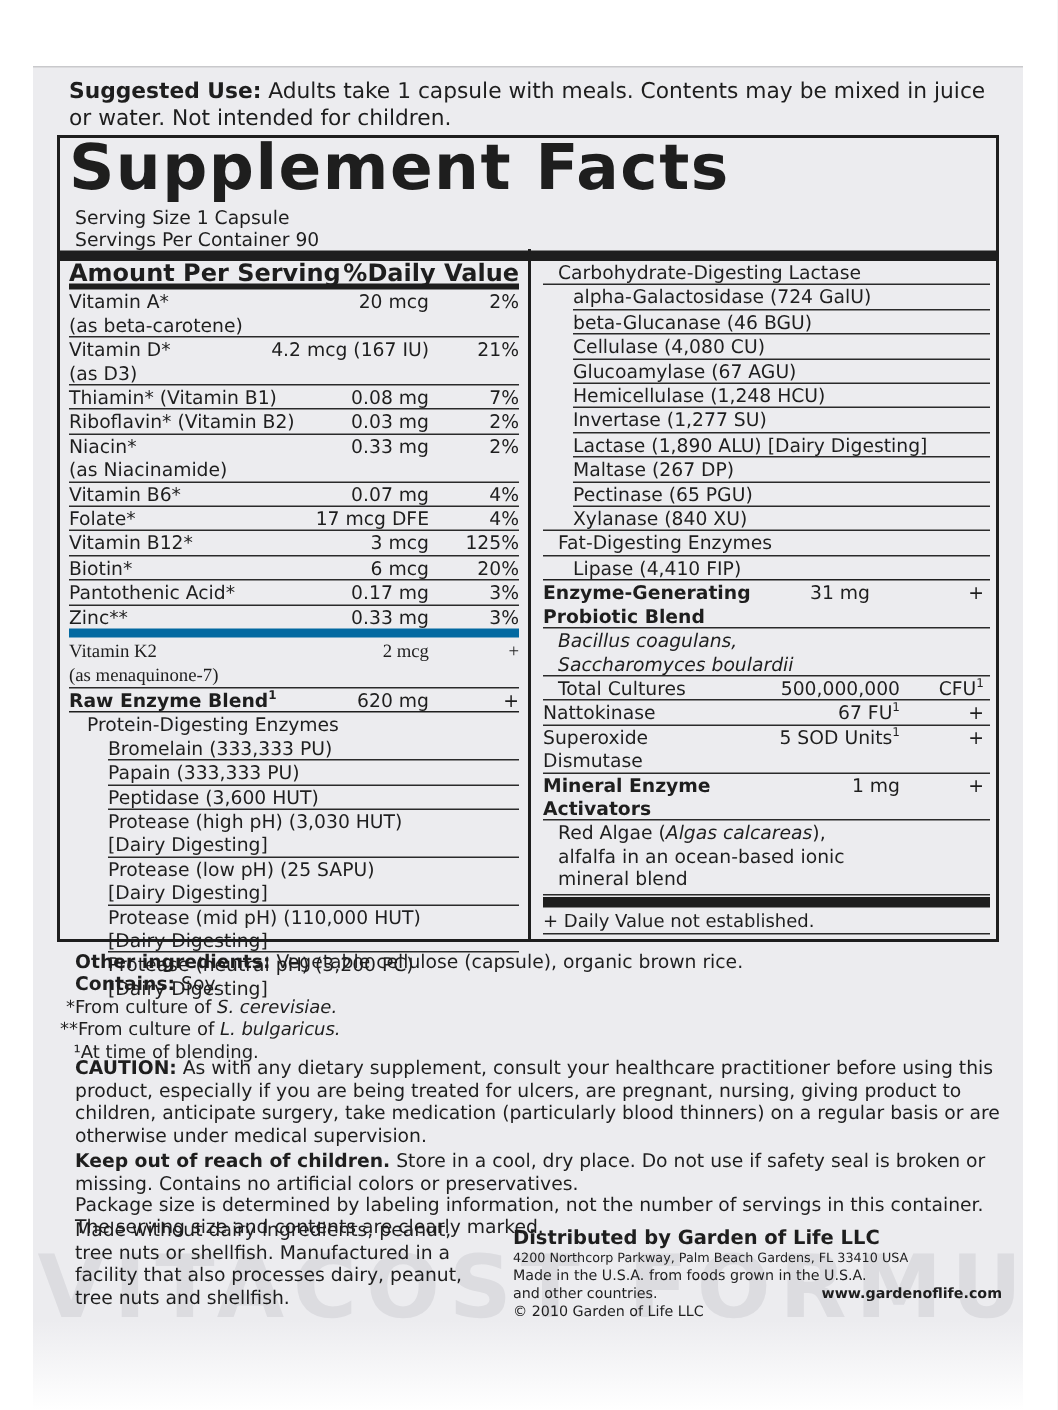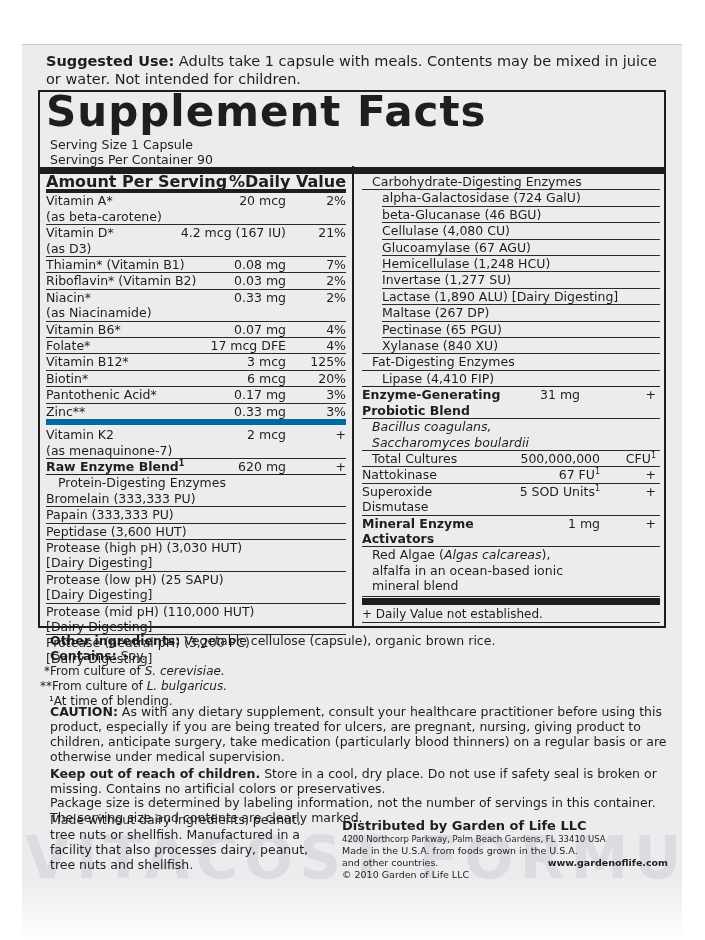--- a/index.html
+++ b/index.html
@@ -42,21 +42,21 @@
   .col-right { position:absolute; left:362px; top:174px; width:298px; }
   .vdiv { position:absolute; left:352px; top:166px; width:1.5px; height:460px; background:#1e1e1e; }
 
   .row { position:relative; font-size:12.5px; line-height:15.4px; border-bottom:1px solid #2a2a2a; }
   .row .name { display:block; padding-right:110px; }
   .row .amt { position:absolute; top:0; right:60px; text-align:right; white-space:nowrap; }
   .row .dv { position:absolute; top:0; right:0; text-align:right; }
   .hdr { font-weight:bold; font-size:16px; border-bottom:none; }
   .bold { font-weight:bold; }
   .indent1 { padding-left:12px; }
-  .indent2 { }
+  .indent2 { margin-left:26px; }
   .noline { border-bottom:none; }
   .ital { font-style:italic; }
 
   .rrow { position:relative; font-size:12.5px; line-height:15.4px; border-bottom:1px solid #2a2a2a; }
   .rrow .amt { position:absolute; top:0; right:40px; text-align:right; white-space:nowrap; }
   .rrow .dv { position:absolute; top:0; right:4px; text-align:right; }
   .sub-item { margin-left:20px; }
   .group-title { padding-left:10px; }
   sup { font-size:8px; line-height:0; }
 
@@ -142,21 +142,21 @@
     <span class="name">Pantothenic Acid*</span>
     <span class="amt">0.17 mg</span>
     <span class="dv">3%</span>
   </div>
   <div class="row" style="border-bottom:6px solid #0369a1;">
     <span class="name">Zinc**</span>
     <span class="amt">0.33 mg</span>
     <span class="dv">3%</span>
   </div>
 
-  <div class="row" style="margin-top:2px;">
+  <div class="row" style="margin-top:2px;font-family:Liberation Serif, serif;">
     <span class="name">Vitamin K2</span>
     <span class="name">(as menaquinone-7)</span>
     <span class="amt">2 mcg</span>
     <span class="dv">+</span>
   </div>
   <div class="row" style="border-bottom:1.5px solid #1e1e1e;">
     <span class="name bold"><span>Raw Enzyme Blend</span><sup>1</sup></span>
     <span class="amt">620 mg</span>
     <span class="dv">+</span>
   </div>
@@ -177,21 +177,21 @@
     <div>Protease (mid pH) (110,000 HUT)</div>
     <div>[Dairy Digesting]</div>
   </div>
   <div class="row indent2 noline">
     <div>Protease (neutral pH) (3,200 PC)</div>
     <div>[Dairy Digesting]</div>
   </div>
 </div>
 
 <div class="col-right">
-  <div class="rrow noline group-title">Carbohydrate-Digesting Enzymes</div>
+  <div class="rrow noline group-title">Carbohydrate-Digesting Lactase</div>
   <div class="rrow sub-item">alpha-Galactosidase (724 GalU)</div>
   <div class="rrow sub-item">beta-Glucanase (46 BGU)</div>
   <div class="rrow sub-item">Cellulase (4,080 CU)</div>
   <div class="rrow sub-item">Glucoamylase (67 AGU)</div>
   <div class="rrow sub-item">Hemicellulase (1,248 HCU)</div>
   <div class="rrow sub-item">Invertase (1,277 SU)</div>
   <div class="rrow sub-item" style="white-space:nowrap;">Lactase (1,890 ALU) [Dairy Digesting]</div>
   <div class="rrow sub-item">Maltase (267 DP)</div>
   <div class="rrow sub-item">Pectinase (65 PGU)</div>
   <div class="rrow">

